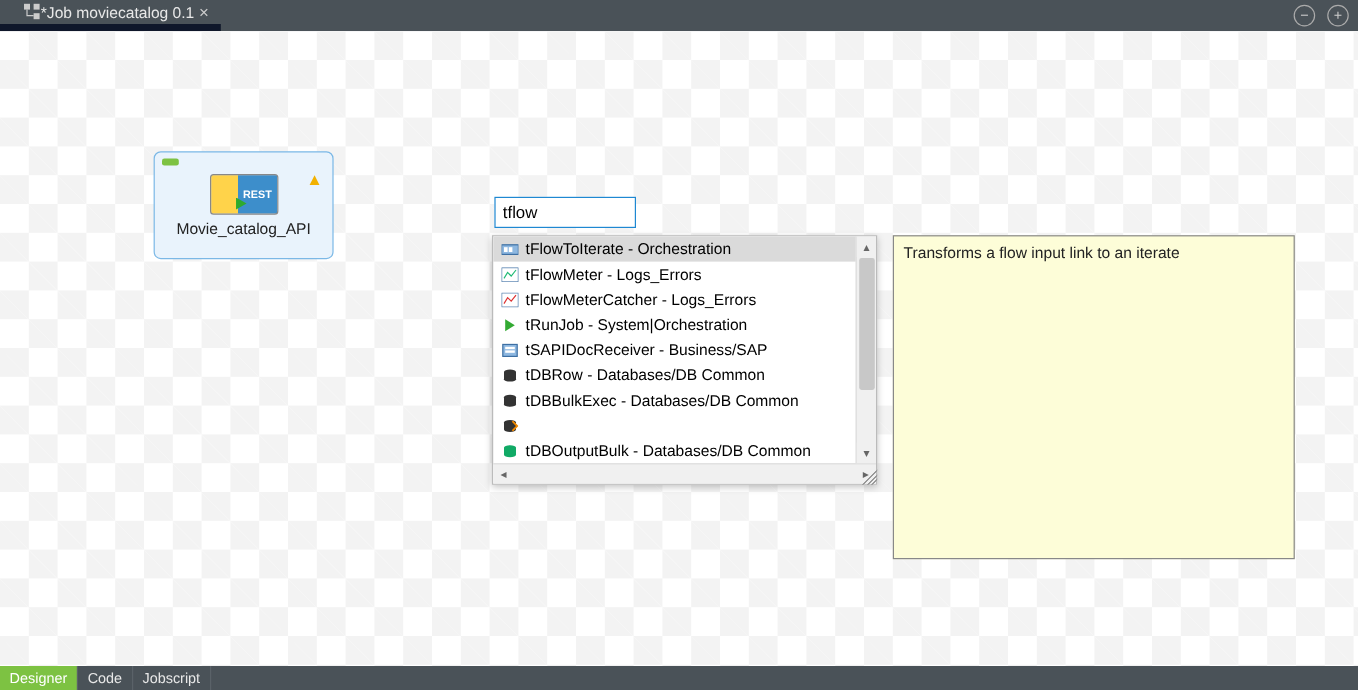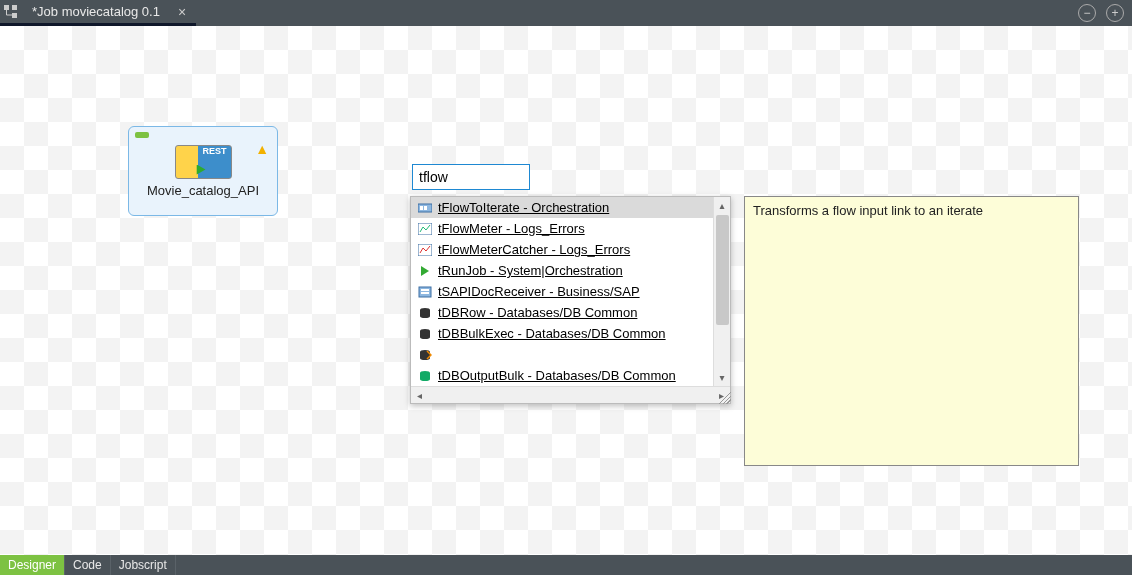--- a/index.html
+++ b/index.html
@@ -17,23 +17,23 @@
     background: #4a5258;
     display: flex;
     align-items: center;
     color: #e8e8e8;
     position: relative;
   }
   .title-tab {
     display: flex;
     align-items: center;
     height: 100%;
-    padding: 0 6px 0 4px;
-    gap: 14px;
-    border-bottom: 3px solid #0f172a;
+    padding: 0 6px 0 20px;
+    gap: 0;
+    border-bottom: 6px solid #0f172a;
   }
   .tab-tree-icon {
     width: 14px; height: 14px;
     display: inline-flex;
     align-items: center;
     justify-content: center;
   }
   .title-close {
     color: #ccc;
     font-size: 14px;
@@ -102,21 +102,21 @@
     color: #f2b100;
     font-size: 14px;
   }
   .node-icon {
     width: 57px; height: 34px;
     background: linear-gradient(to right, #ffd34a 0 40%, #3d8ecb 40% 100%);
     border: 1px solid #888;
     border-radius: 3px;
     position: relative;
     display: flex;
-    align-items: flex-start;
+    align-items: center;
     justify-content: flex-end;
     padding-right: 4px;
     color: #fff;
     font-size: 9px;
     font-weight: bold;
   }
   .node-icon::after {
     content: "";
     position: absolute;
     left: 8px; bottom: 3px;
@@ -145,21 +145,20 @@
     top: 170px;
     width: 321px;
     background: #fff;
     border: 1px solid #bbb;
     box-shadow: 0 2px 6px rgba(0,0,0,0.25);
   }
   .dd-list {
     max-height: 238px;
     overflow: hidden;
     position: relative;
-    text-decoration: underline;
   }
   .dd-item {
     display: flex;
     align-items: center;
     gap: 6px;
     padding: 3px 8px 3px 6px;
     font-size: 13px;
     cursor: pointer;
     white-space: nowrap;
   }

